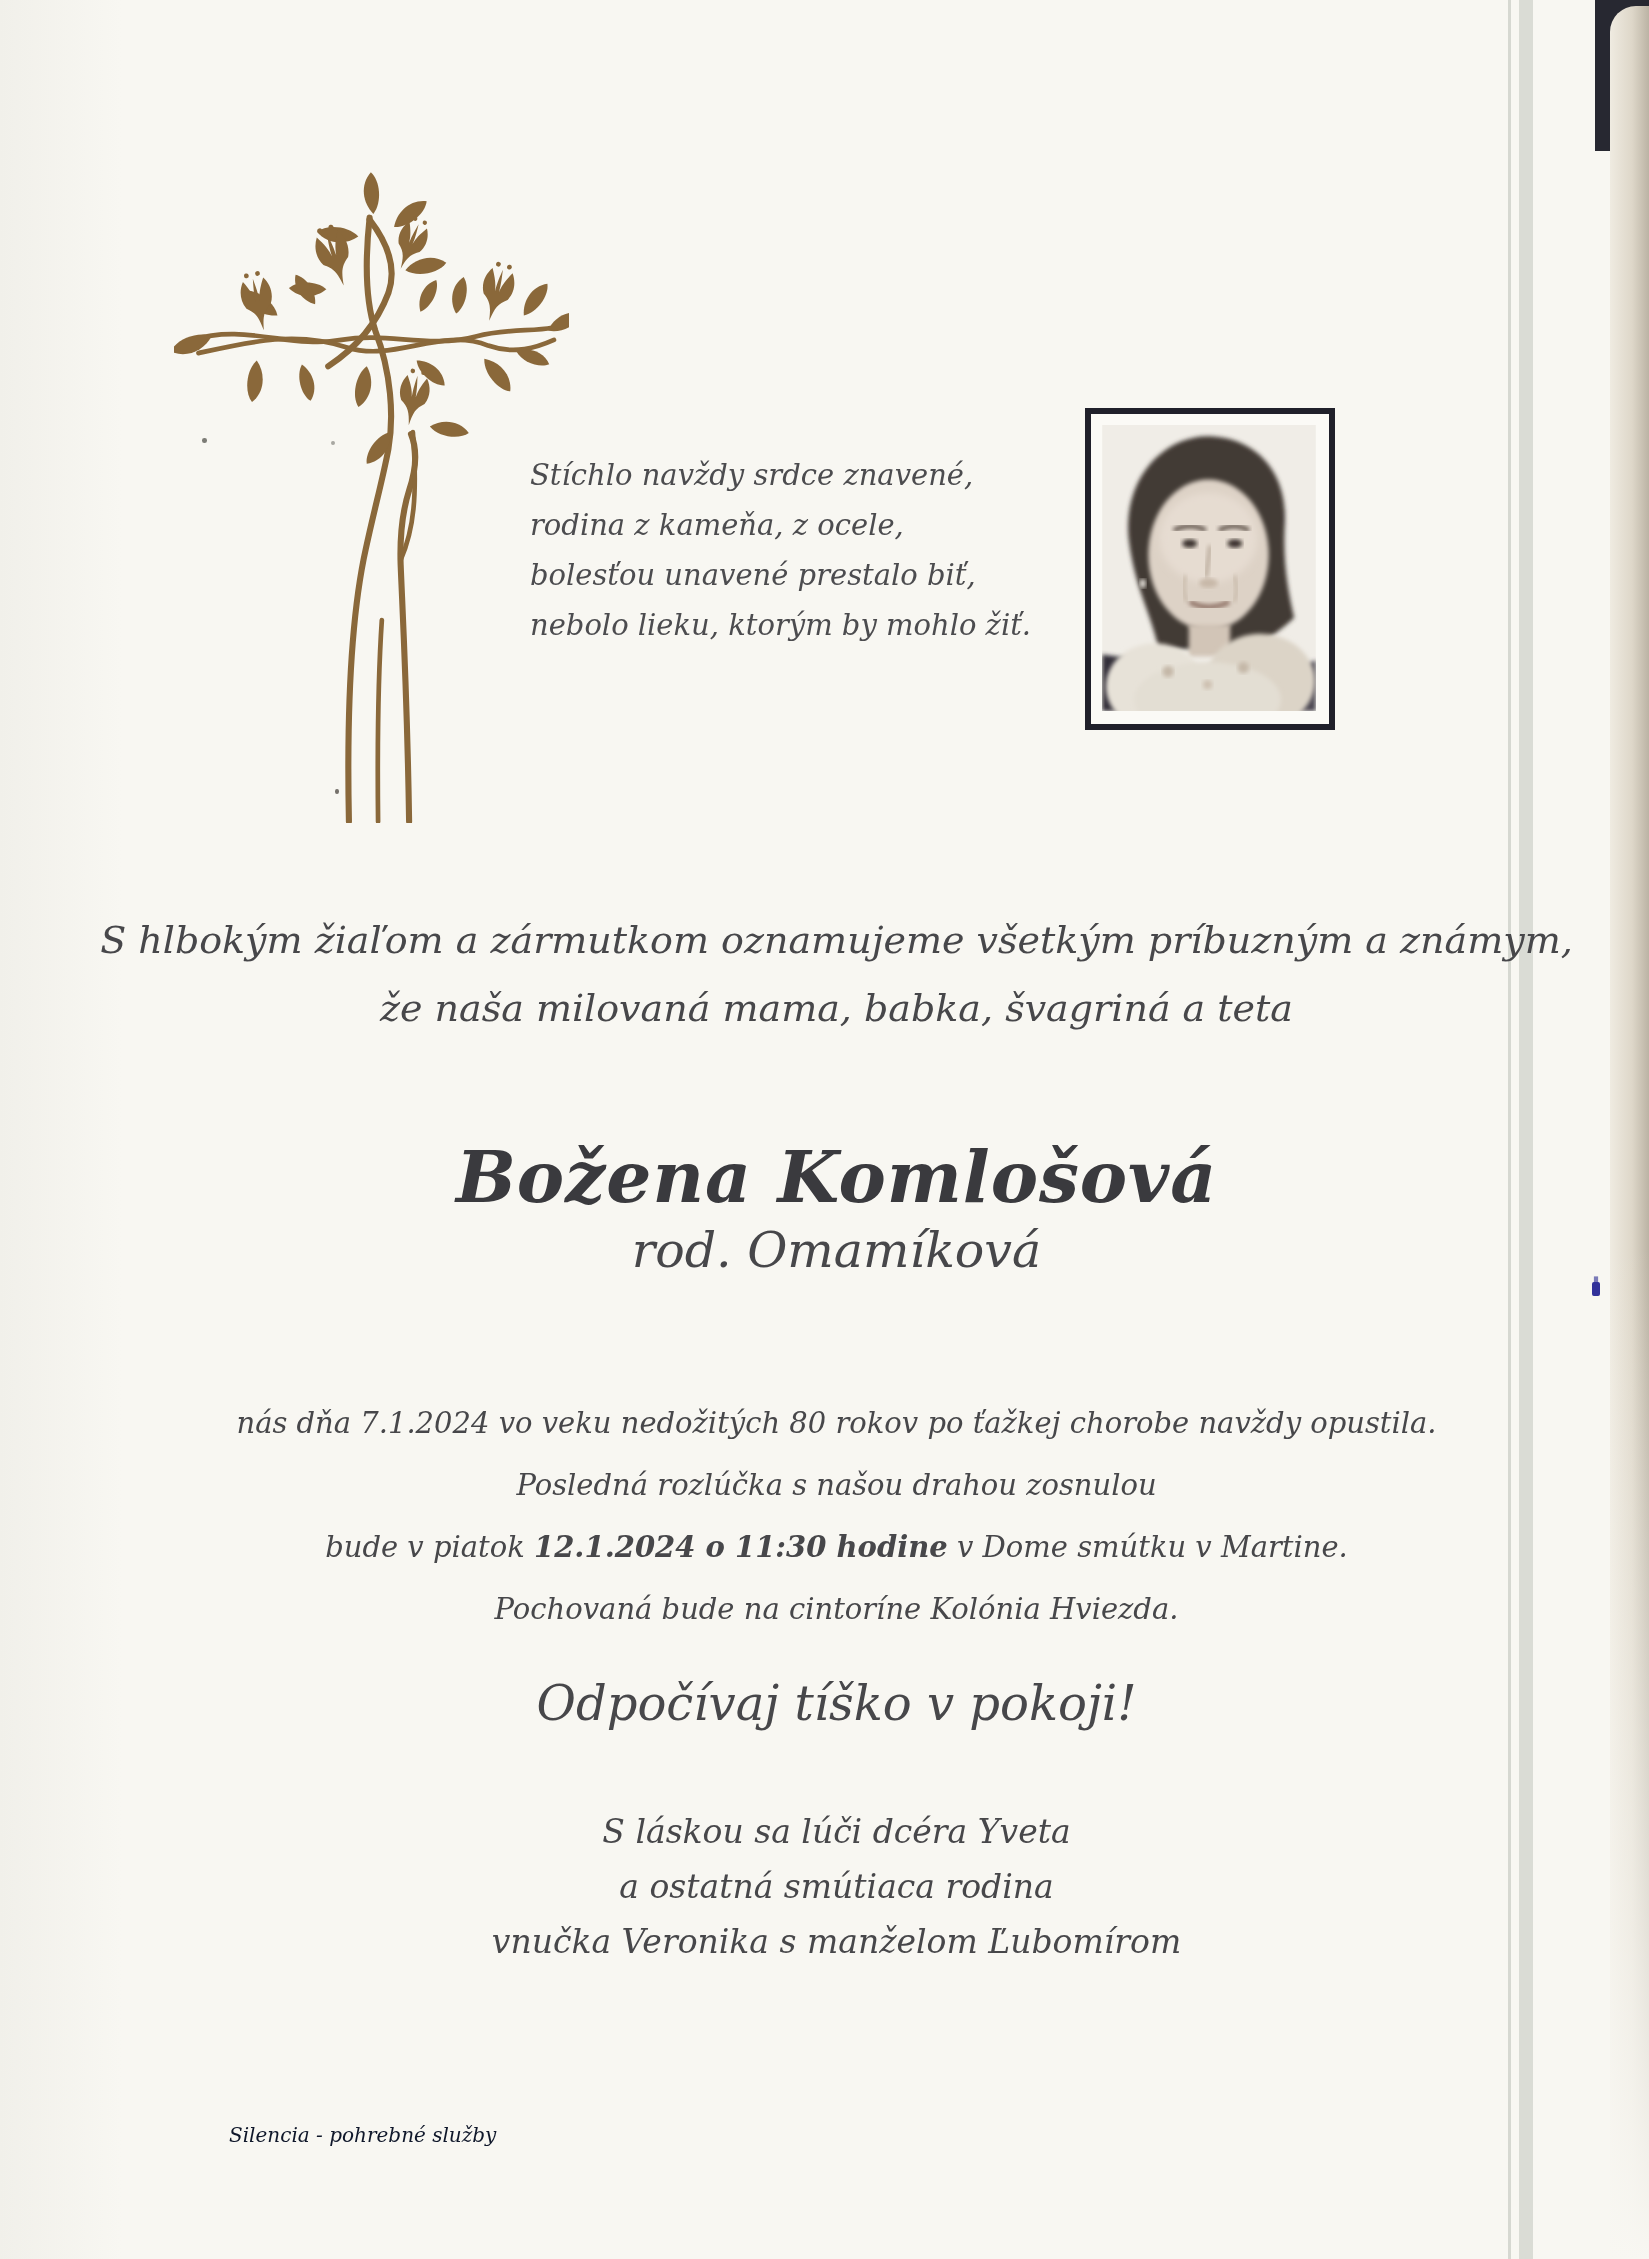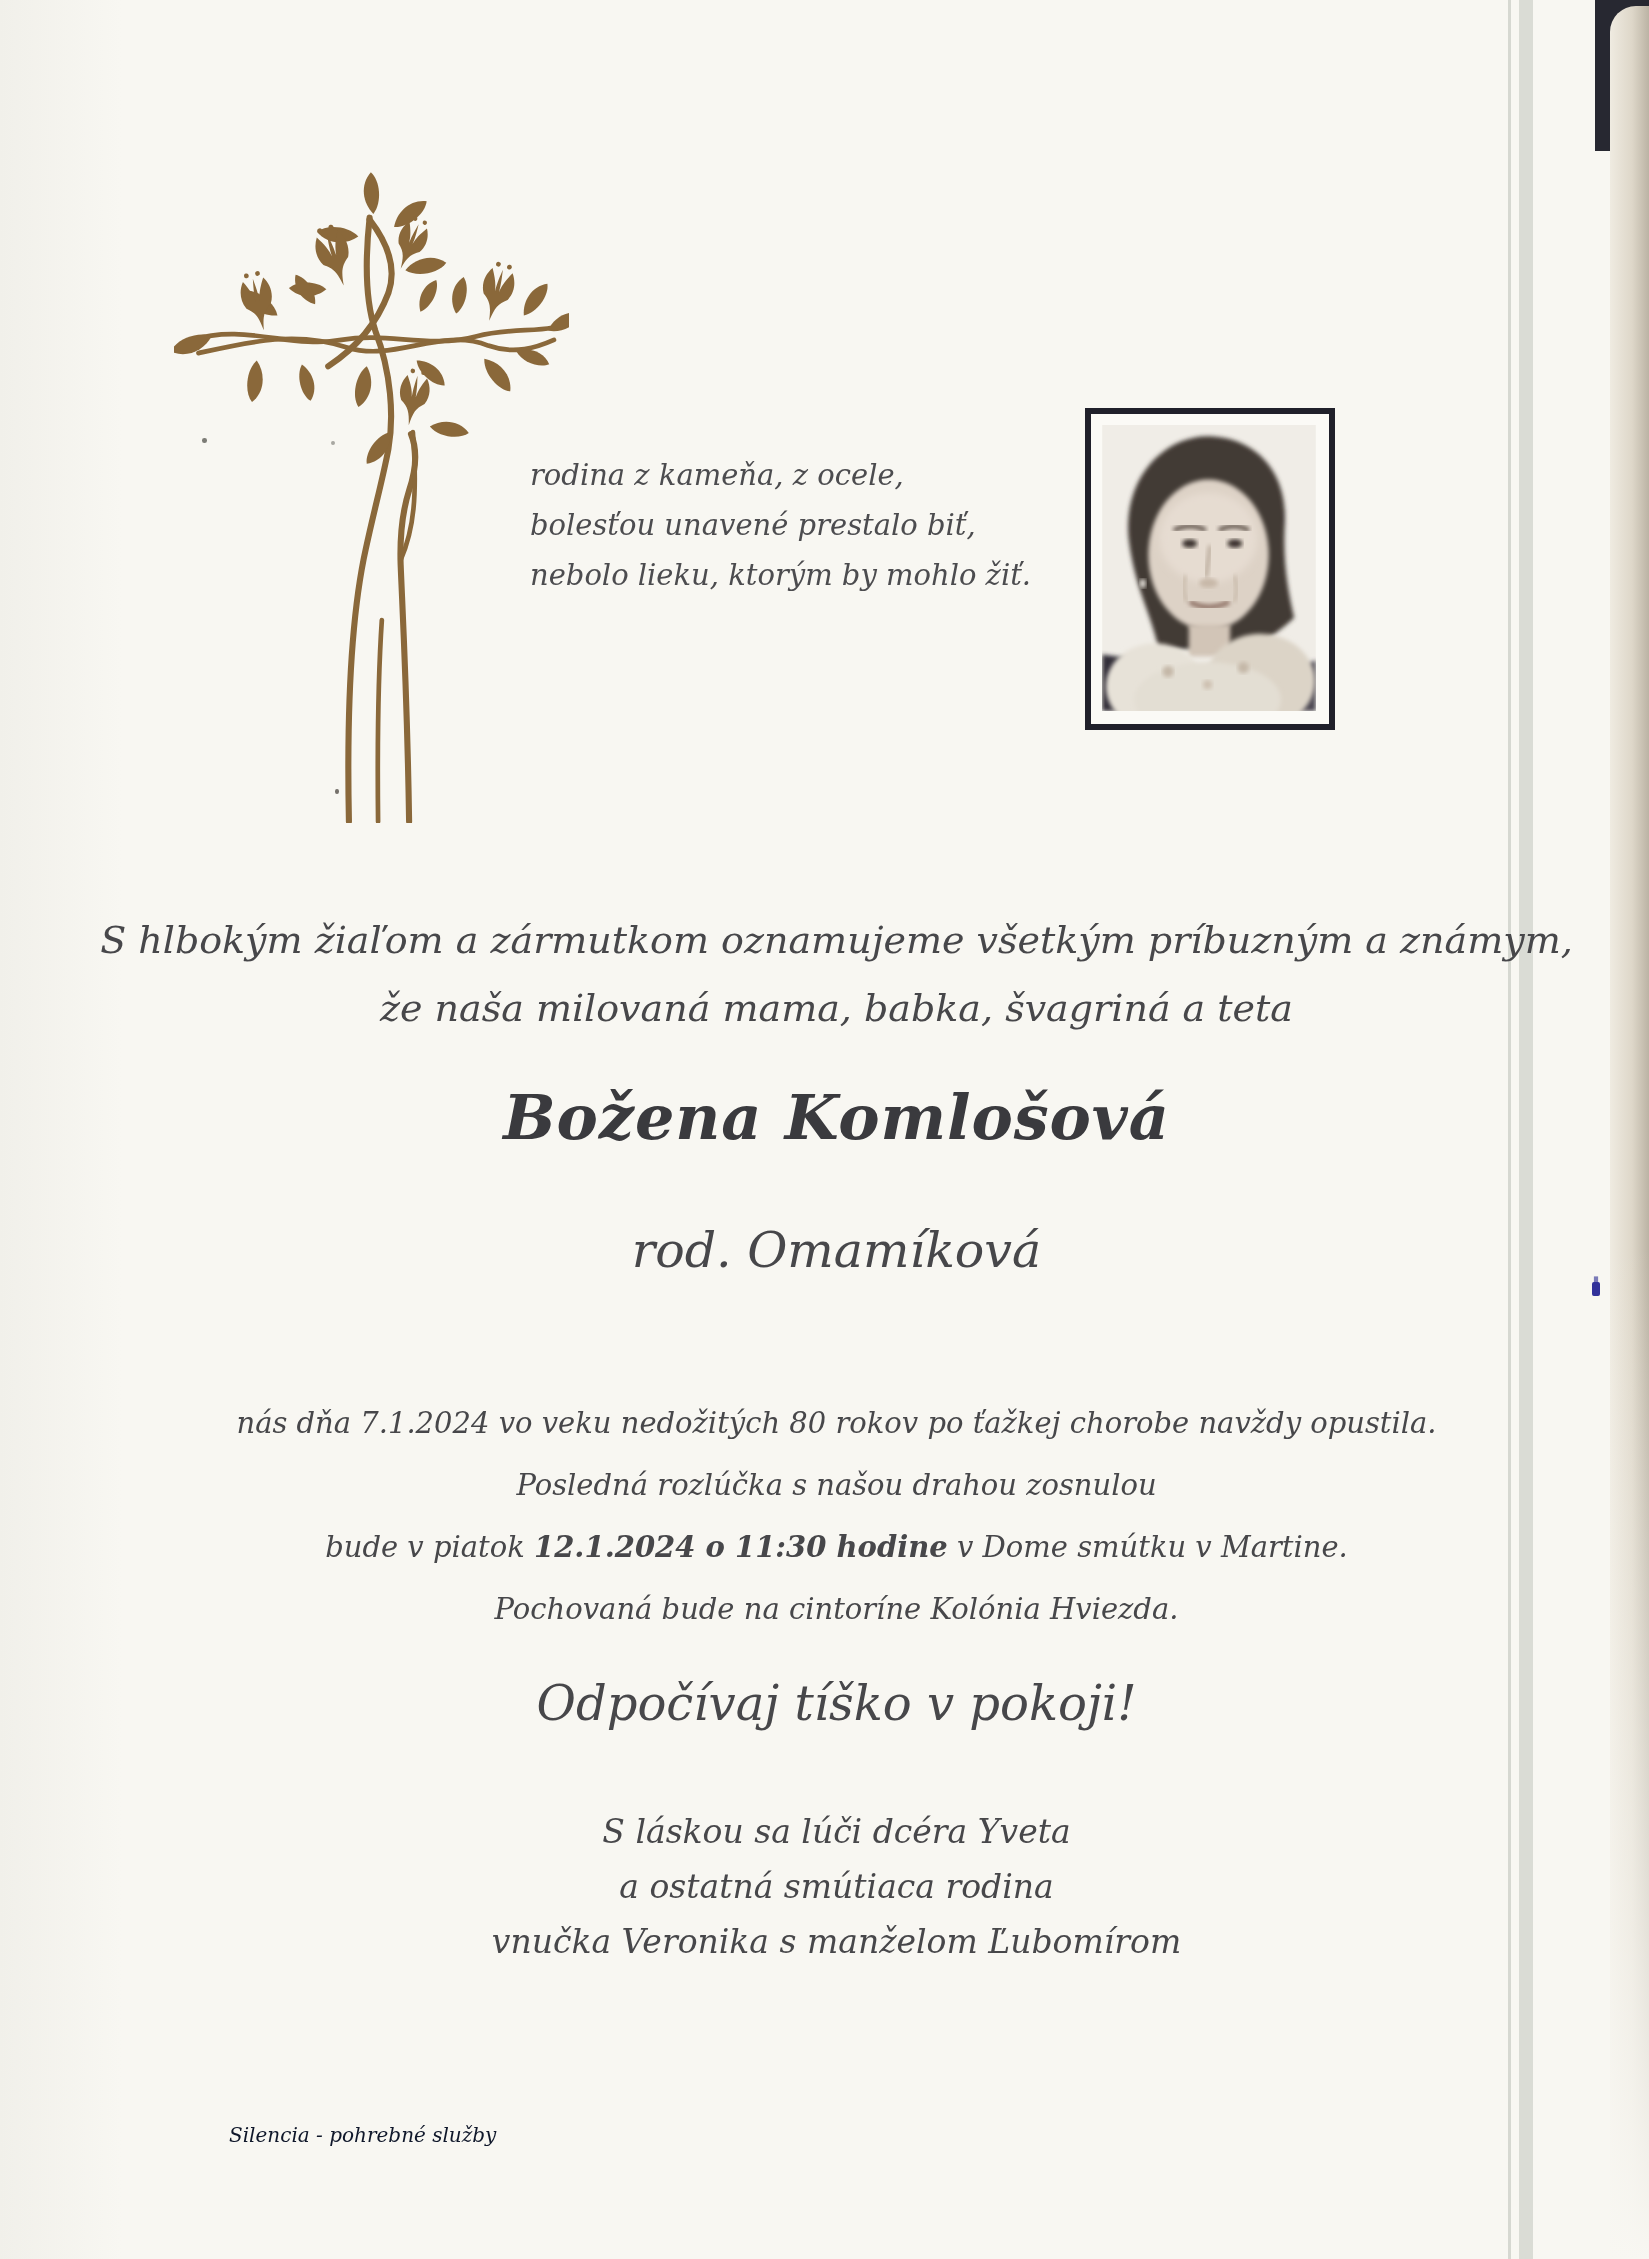--- a/index.html
+++ b/index.html
@@ -68,21 +68,21 @@
   }
   .photo-frame svg{display:block;width:214px;height:286px;}
   
   .script{font-style:italic;}
   .centered{position:absolute;left:0;width:1633px;text-align:center;padding-left:40px;}
   .poem{
     position:absolute;left:530px;top:450px;width:508px;
     font-style:italic;font-size:29px;line-height:50px;color:#4c4c4f;
   }
   .announcement{top:906px;font-size:38px;line-height:68px;color:var(--ink);}
-  .name{top:1081px;font-size:62px;font-weight:bold;color:var(--ink-dark);letter-spacing:0.9px;}
+  .name{top:1135px;font-size:71px;font-weight:bold;color:var(--ink-dark);letter-spacing:0.9px;}
   .maiden{top:1222px;font-size:49px;color:var(--ink);}
   .details{top:1392px;font-size:29px;line-height:62px;color:var(--ink);}
   .details strong{font-weight:bold;}
   .condolence{top:1675px;font-size:48px;color:var(--ink);}
   .farewell{top:1804px;font-size:33px;line-height:55px;color:var(--ink);}
   .publisher{
     position:absolute;left:229px;top:2123px;
     font-style:italic;font-size:20px;color:#0f172a;
   }
 </style>
@@ -148,20 +148,21 @@
       <use href="#leaf" transform="translate(258,208) rotate(60) scale(0.9)"></use>
 
       <use href="#tulip" transform="translate(254,252) rotate(10) scale(1.05)"></use>
       <use href="#leaf" transform="translate(230,284) rotate(145) scale(0.95)"></use>
       <use href="#leaf" transform="translate(272,278) rotate(28) scale(0.95)"></use>
     </g>
   </svg>
 </div>
 
 <div class="poem">
+  <div>Stíchlo navždy srdce znavené,</div>
   <div>rodina z kameňa, z ocele,</div>
   <div>bolesťou unavené prestalo biť,</div>
   <div>nebolo lieku, ktorým by mohlo žiť.</div>
 </div>
 
 <div class="photo-frame">
   <svg viewBox="0 0 227 304" xmlns="http://www.w3.org/2000/svg" aria-hidden="true">
     <defs>
       <filter id="soft">
           <feGaussianBlur stdDeviation="2.2"></feGaussianBlur>

